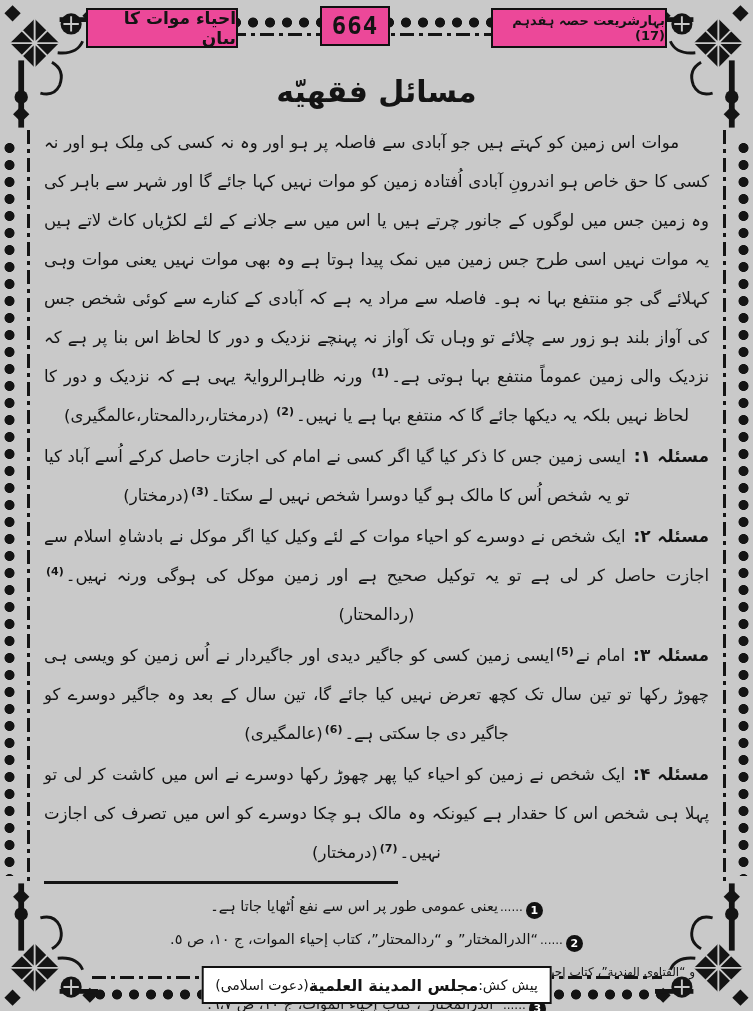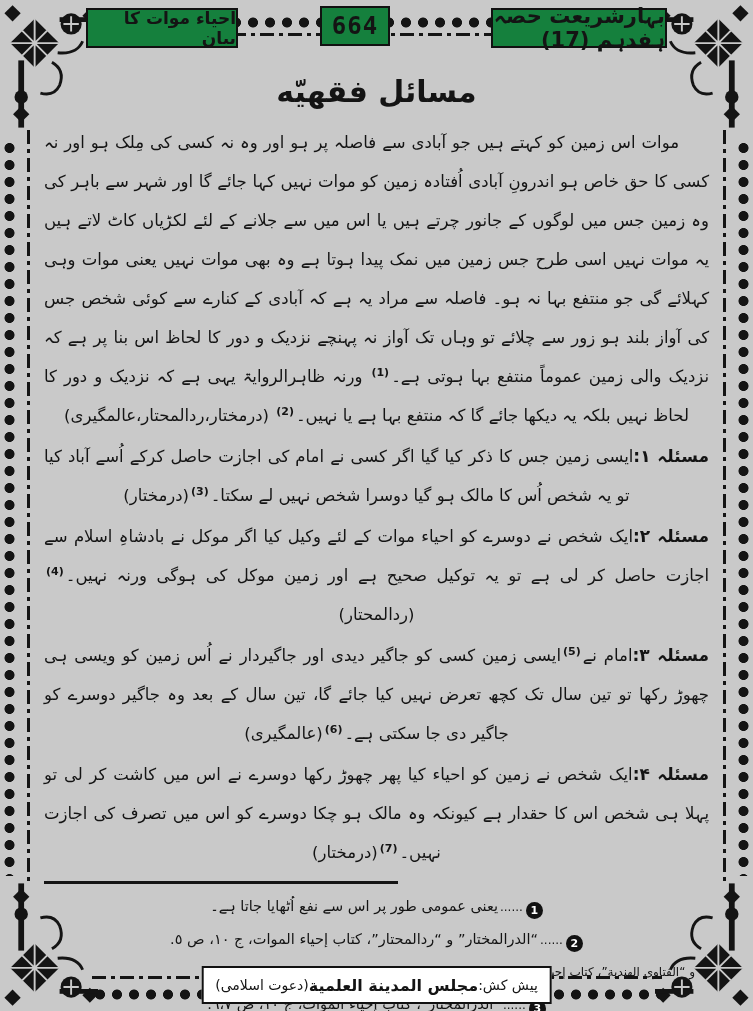--- a/index.html
+++ b/index.html
@@ -19,34 +19,34 @@
     background-size:13px 17px;background-repeat:repeat-y;}
   .dash-v{position:absolute;width:3px;
     background-image:repeating-linear-gradient(180deg,#141414 0 14px,transparent 14px 19px,#141414 19px 23px,transparent 23px 28px);}
   .corner{position:absolute;width:96px;height:136px;}
   .corner svg{width:100%;height:100%;}
   .c-tl{left:2px;top:2px;}
   .c-tr{right:2px;top:2px;transform:scaleX(-1);}
   .c-bl{left:2px;bottom:2px;transform:scaleY(-1);}
   .c-br{right:2px;bottom:2px;transform:scale(-1,-1);}
   
-  .hbox{position:absolute;background:#15803d;border:2.5px solid #111;
+  .hbox{position:absolute;background:#ec4899;border:2.5px solid #111;
     display:flex;align-items:center;justify-content:center;z-index:5;}
   .hbox-left{left:86px;top:8px;width:148px;height:36px;font-size:17px;font-weight:bold;}
   .hbox-center{left:320px;top:6px;width:66px;height:36px;font-size:24px;font-weight:bold;
     font-family:"DejaVu Sans Mono","DejaVu Sans",sans-serif;letter-spacing:1px;}
-  .hbox-right{right:86px;top:8px;width:172px;height:36px;font-size:21px;font-weight:bold;}
+  .hbox-right{right:86px;top:8px;width:172px;height:36px;font-size:13px;font-weight:bold;}
   
   .content{position:absolute;left:44px;right:44px;top:58px;direction:rtl;}
   .doc-title{text-align:center;font-size:30px;font-weight:bold;margin:16px 0 14px 0;letter-spacing:.5px;}
   p.body-par{margin:0;font-size:16.5px;line-height:39px;
     text-align:justify;text-align-last:center;text-indent:30px;}
   p.masala{margin:2px 0 0 0;font-size:16.5px;line-height:39px;
     text-align:justify;text-align-last:center;text-indent:0;}
-  .m-label{font-weight:bold;margin-left:0;font-size:17px;}
+  .m-label{font-weight:bold;margin-left:8px;font-size:17px;}
   sup.ref{font-size:11px;vertical-align:super;line-height:0;margin:0 2px;font-weight:bold;}
   .src{white-space:nowrap;}
   .fn-sep{height:2.5px;background:#141414;width:354px;margin:9px auto 6px 0;}
   
   .footnotes{direction:rtl;}
   .fn-line{font-size:14.5px;line-height:32px;text-align:center;
     font-family:"DejaVu Sans",sans-serif;}
   .fn-num{display:inline-flex;width:17px;height:17px;border-radius:50%;
     background:#111;color:#fff;font-size:11px;font-weight:bold;
     align-items:center;justify-content:center;vertical-align:-3px;margin-left:1px;}

